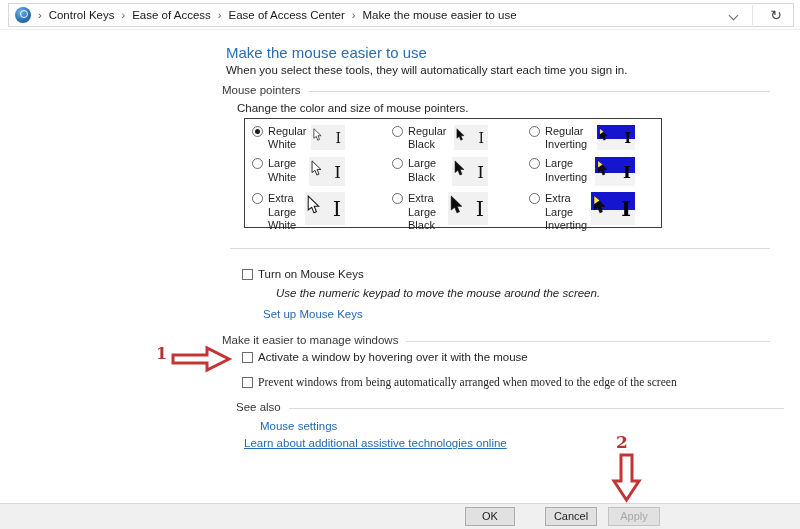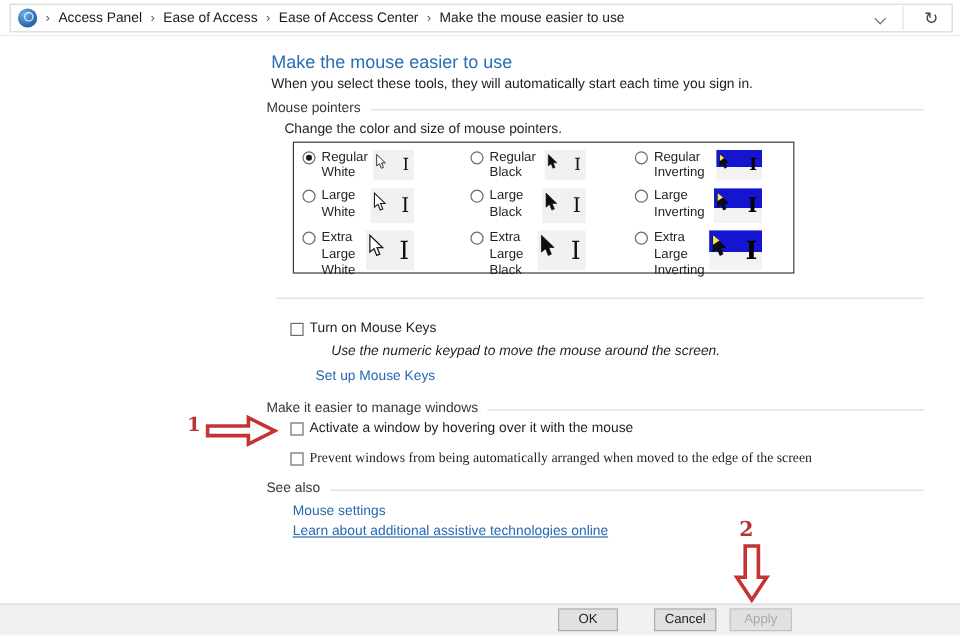--- a/index.html
+++ b/index.html
@@ -25,21 +25,21 @@
 
   
   .page-title { position:absolute; left:226px; top:44px; font-size:15px; color:#2a6db4; }
   .page-sub   { position:absolute; left:226px; top:64px; color:#1c1c1c; }
 
   .hdr { position:absolute; left:222px; width:548px; display:flex; align-items:center; color:#373737; }
   .hdr .line { flex:1; border-top:1px solid #dcdcdc; margin-left:8px; margin-top:2px; }
   .hdr-pointers { top:84px; }
   .hdr-keyboard { top:246px; }
   .hdr-windows  { top:334px; }
-  .hdr-seealso  { top:401px; }
+  .hdr-seealso  { top:401px;margin-left:14px; }
 
   .indent-txt { position:absolute; color:#1f1f1f; }
 
   .link { position:absolute; color:#2569b0; cursor:pointer; }
   .link.u { text-decoration:underline; }
 
   
   .pgrid { position:absolute; left:244px; top:118px; width:418px; height:110px; border:1px solid #3c3c3c; background:#fff;
            display:grid; grid-template-columns:140px 137px 139px; grid-template-rows:repeat(3,1fr); }
   .cell { display:flex; align-items:flex-start; padding:6px 0 0 7px; }
@@ -88,21 +88,21 @@
   <defs>
     <path id="arr" d="M1 1 L1 14.2 L4.3 11.6 L6.4 16.9 L8.8 15.9 L6.7 10.7 L11 10.7 Z"></path>
     <path id="arrtip" d="M1 1 L1 8.5 L6 5.2 Z"></path>
   </defs>
 </svg>
 
 <div class="topbar">
   <div class="addrbox">
     <span class="appicon"></span>
     <span class="crumb-sep">›</span>
-    <span class="crumb">Access Panel</span>
+    <span class="crumb">Control Keys</span>
     <span class="crumb-sep">›</span>
     <span class="crumb">Ease of Access</span>
     <span class="crumb-sep">›</span>
     <span class="crumb">Ease of Access Center</span>
     <span class="crumb-sep">›</span>
     <span class="crumb">Make the mouse easier to use</span>
     <span class="addr-spacer"></span>
     <span class="chev"></span>
     <span class="addr-divider"></span>
     <span class="refresh">↻</span>
@@ -240,21 +240,21 @@
 </div>
 <div class="cbrow" style="left:242px; top:376px;font-family:Liberation Serif, serif;">
   <span class="cbox"></span>
   <span>Prevent windows from being automatically arranged when moved to the edge of the screen</span>
 </div>
 
 <div class="hdr hdr-seealso">
   <span>See also</span>
     <span class="line"></span>
 </div>
-<div class="link" style="left:244px; top:420px;">Mouse settings</div>
+<div class="link" style="left:260px; top:420px;">Mouse settings</div>
 <div class="link u" style="left:244px; top:437px;">Learn about additional assistive technologies online</div>
 
 <div class="ann-num ann1-num">1</div>
 <svg class="ann-arrow" style="left:170px; top:345px;" width="64" height="28" viewBox="0 0 64 28">
   <polygon points="3,10 37,10 37,3 59,14 37,25 37,18 3,18"></polygon>
 </svg>
 <div class="ann-num ann2-num">2</div>
 <svg class="ann-arrow" style="left:611px; top:452px;" width="32" height="52" viewBox="0 0 32 52">
   <polygon points="10,3 21,3 21,29 28,29 15.5,48 3,29 10,29"></polygon>
 </svg>

